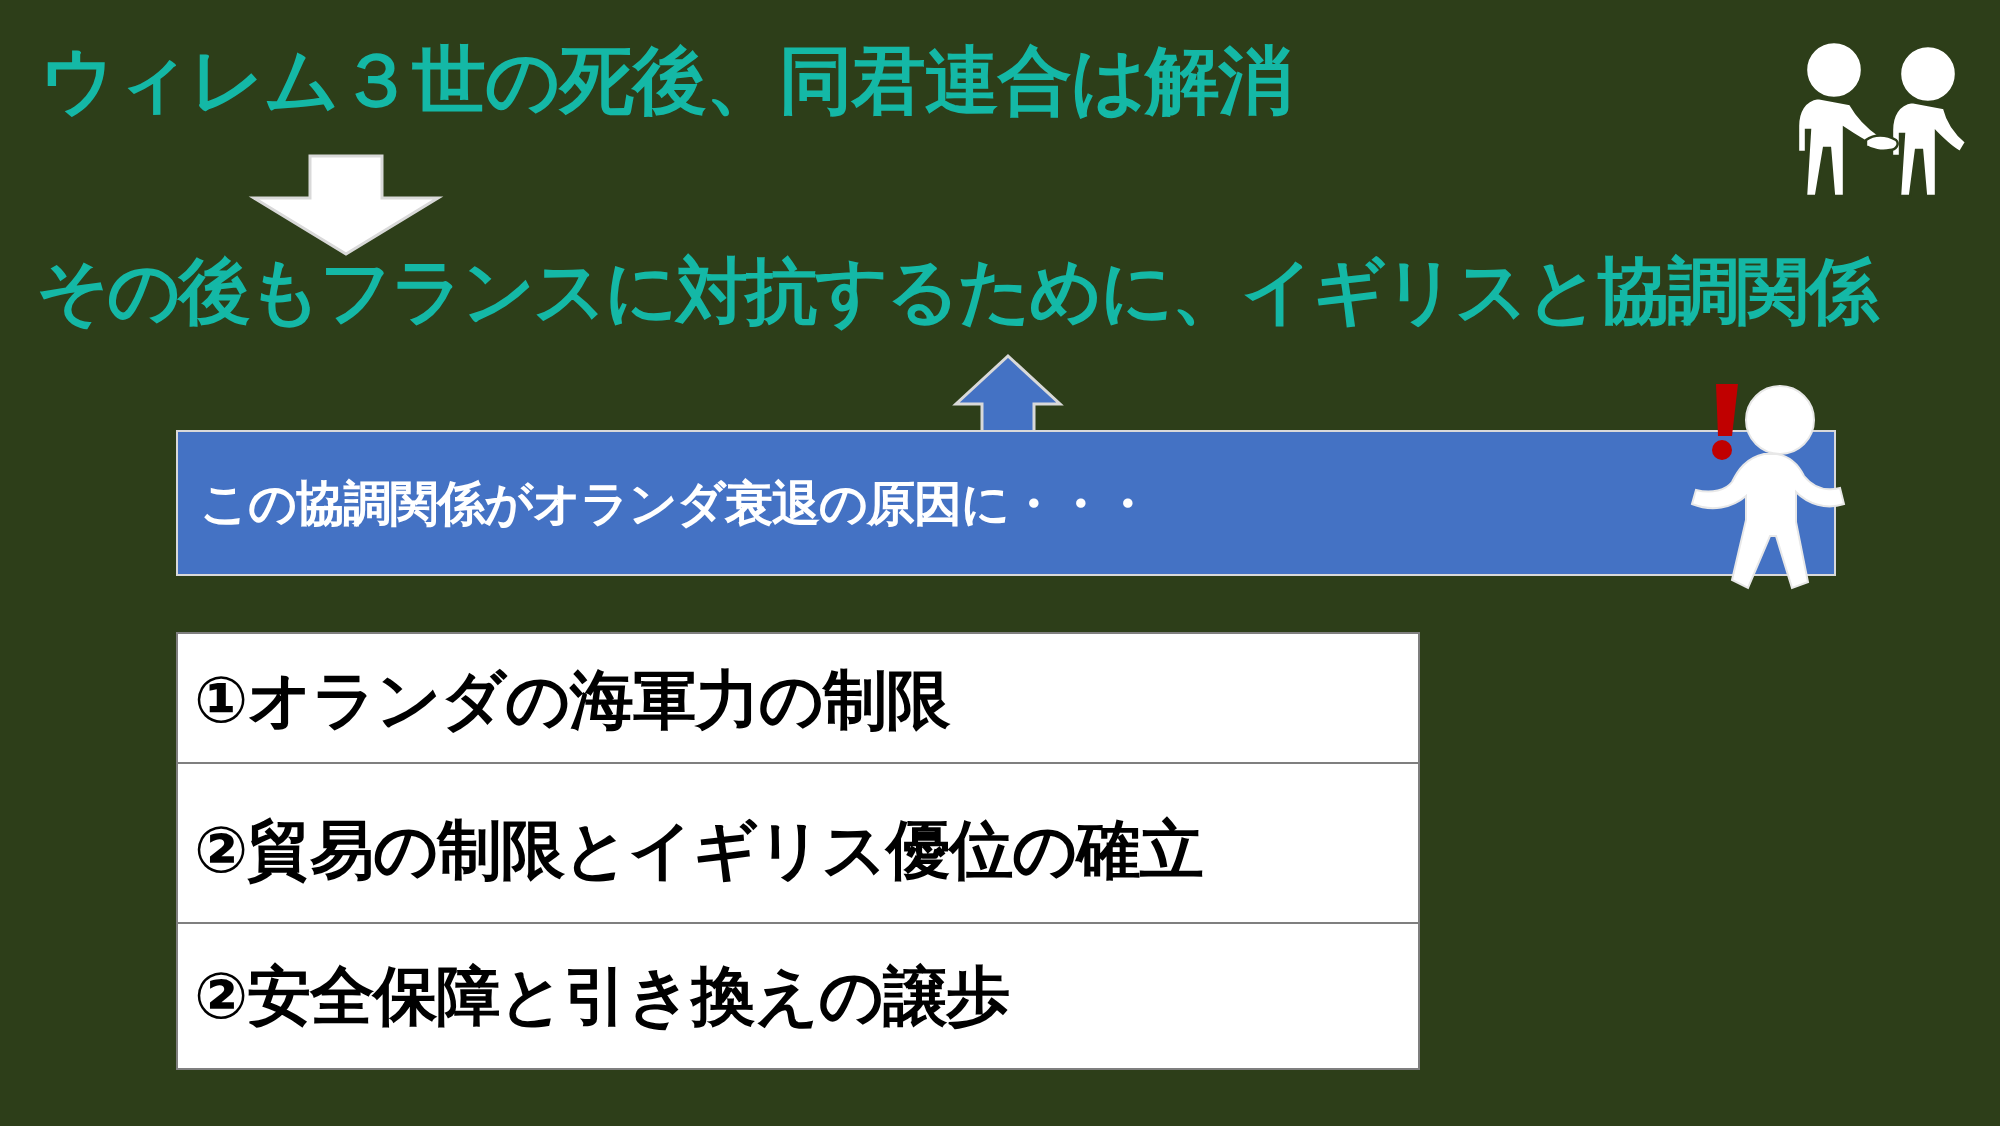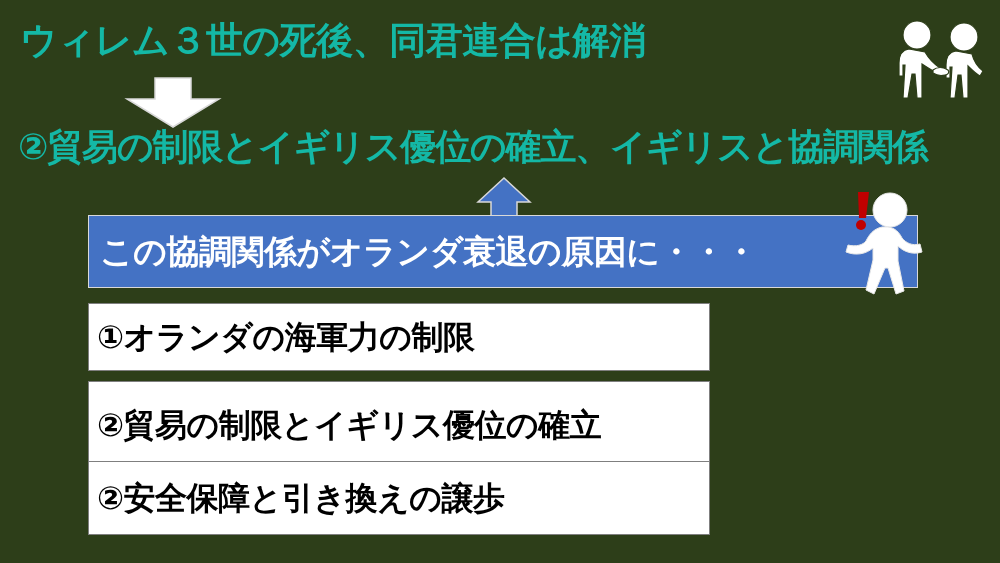--- a/index.html
+++ b/index.html
@@ -65,21 +65,21 @@
     width: 830px;
     height: 73px;
     background: #4472C4;
     border: 1.5px solid #D9D9D9;
     box-sizing: border-box;
     display: flex;
     align-items: center;
   }
   #banner .banner-text {
     color: #FFFFFF;
-    font-size: 33px;
+    font-size: 24px;
     font-weight: 700;
     white-space: nowrap;
     padding-left: 11px;
     letter-spacing: -0.5px;
     line-height: 1;
   }
 
   
   .list-box {
     position: absolute;
@@ -93,21 +93,21 @@
   }
   .list-box .box-text {
     color: #000000;
     font-size: 32px;
     font-weight: 700;
     white-space: nowrap;
     padding-left: 8px;
     letter-spacing: -0.5px;
     line-height: 1;
   }
-  #box-1 { top: 303px;  height: 68px; }
+  #box-1 { top: 316px;  height: 68px; }
   #box-2 { top: 381px;  height: 88px; }
   #box-3 { top: 461px;  height: 74px; }
 
   
   #handshake-figures {
     position: absolute;
     left: 892px;
     top: 18px;
     width: 100px;
     height: 82px;
@@ -126,21 +126,21 @@
 <div id="slide">
 
   <div class="headline" id="line1">ウィレム３世の死後、同君連合は解消</div>
 
   <div id="down-arrow">
     <svg viewBox="0 0 98 52" width="98" height="52" xmlns="http://www.w3.org/2000/svg">
       <polygon points="31,1 67,1 67,22 95,22 49,50 3,22 31,22" fill="#FFFFFF" stroke="#D9D9D9" stroke-width="1.5"></polygon>
     </svg>
   </div>
 
-  <div class="headline" id="line2">②貿易の制限とイギリス優位の確立、イギリスと協調関係</div>
+  <div class="headline" id="line2">その後もフランスに対抗するために、イギリスと協調関係</div>
 
   <div id="up-arrow">
     <svg viewBox="0 0 56 46" width="56" height="46" xmlns="http://www.w3.org/2000/svg">
       <polygon points="28,2 54,26 41,26 41,45 15,45 15,26 2,26" fill="#4472C4" stroke="#D9D9D9" stroke-width="1.5"></polygon>
     </svg>
   </div>
 
   <div id="banner">
     <span class="banner-text">この協調関係がオランダ衰退の原因に・・・</span>
   </div>

